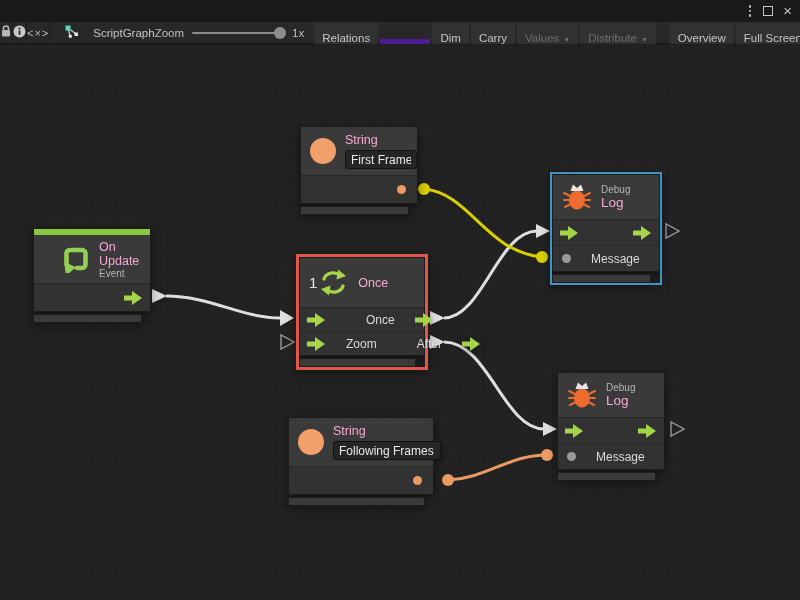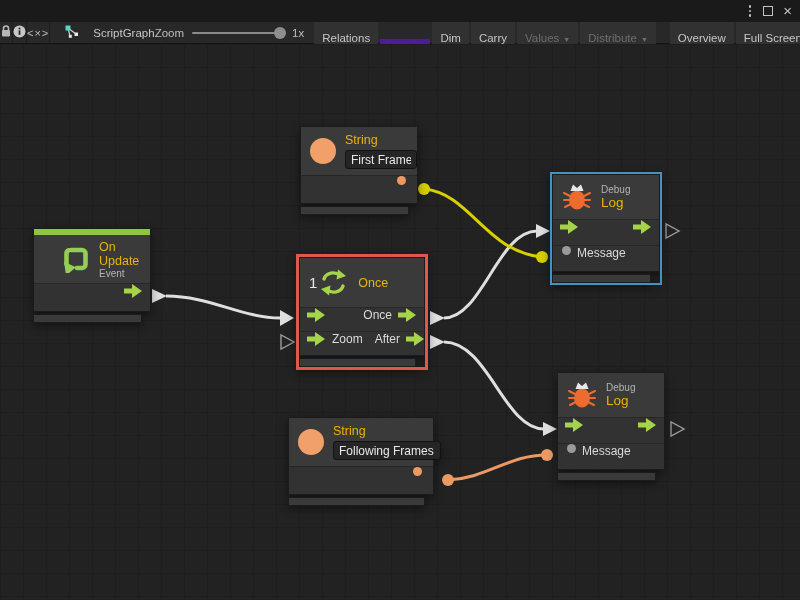--- a/index.html
+++ b/index.html
@@ -44,23 +44,23 @@
       linear-gradient(#1a1a1a 1px, transparent 1px),
       linear-gradient(90deg, #1a1a1a 1px, transparent 1px);
     background-size:23px 23px, 23px 23px, 115px 115px, 115px 115px; }
   .wires { position:absolute; left:0; top:0; z-index:1; }
 
   
   .node { position:absolute; z-index:2; filter:drop-shadow(0 3px 4px rgba(0,0,0,.45)); }
   .n-main { border:1px solid #1b1b1b; }
   .n-greenbar { height:6px; background:#8dc63f; }
   .n-header { background:#3a3a3a; display:flex; align-items:center; gap:9px; padding:0 9px; }
-  .n-row { background:#323232; border-top:1px solid #272727; display:flex; align-items:flex-start; padding:0 7px; gap:6px; }
+  .n-row { background:#323232; border-top:1px solid #272727; display:flex; align-items:center; padding:0 7px; gap:20px; }
   .n-footer { margin-top:2px; height:9px; background:#3a3a3a; border:1px solid #1b1b1b; width:calc(100% - 9px); }
-  .t-main { font-size:12.5px; color:#eab308; }
+  .t-main { font-size:12.5px; color:#f9a8d4; }
   .t-small { font-size:10px; color:#b4b4b4; }
   .p-label { font-size:12px; color:#dadada; }
   .flex1 { flex:1; }
   .sel-red  { box-shadow:0 0 0 3px #e0584c; }
   .sel-blue { box-shadow:0 0 0 2px #4292c4; }
 
   .circle-orange { width:26px; height:26px; border-radius:50%; background:#f0a068; flex:none; }
   .dot-gray { width:9px; height:9px; border-radius:50%; background:#9a9a9a; flex:none; margin-left:2px; }
   .dot-orange-sm { width:9px; height:9px; border-radius:50%; background:#ea9a62; flex:none; }
   .str-input { background:#252525; border:1px solid #121212; border-radius:3px; color:#e8e8e8;

